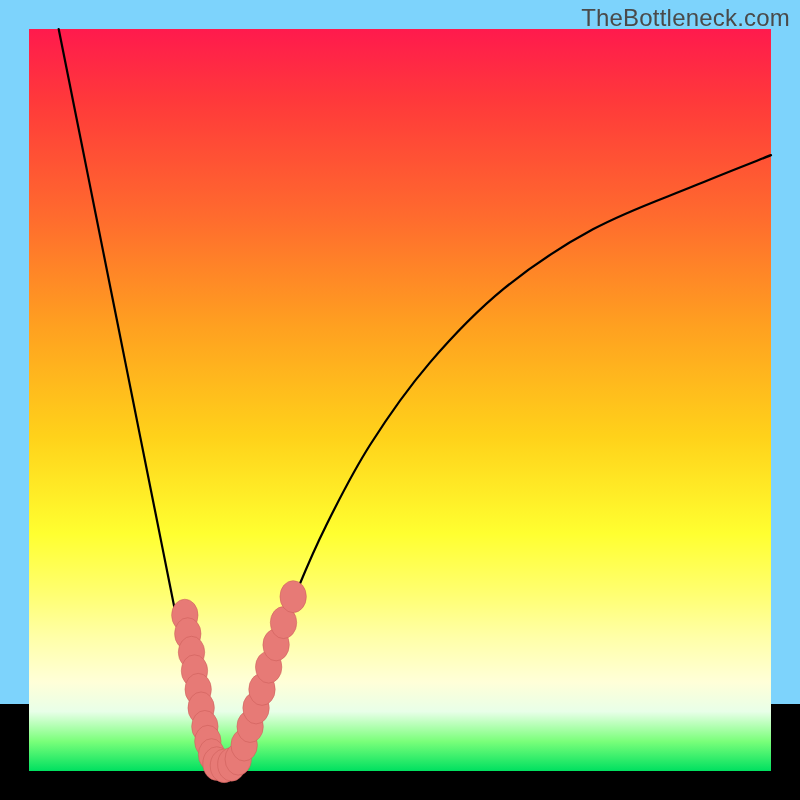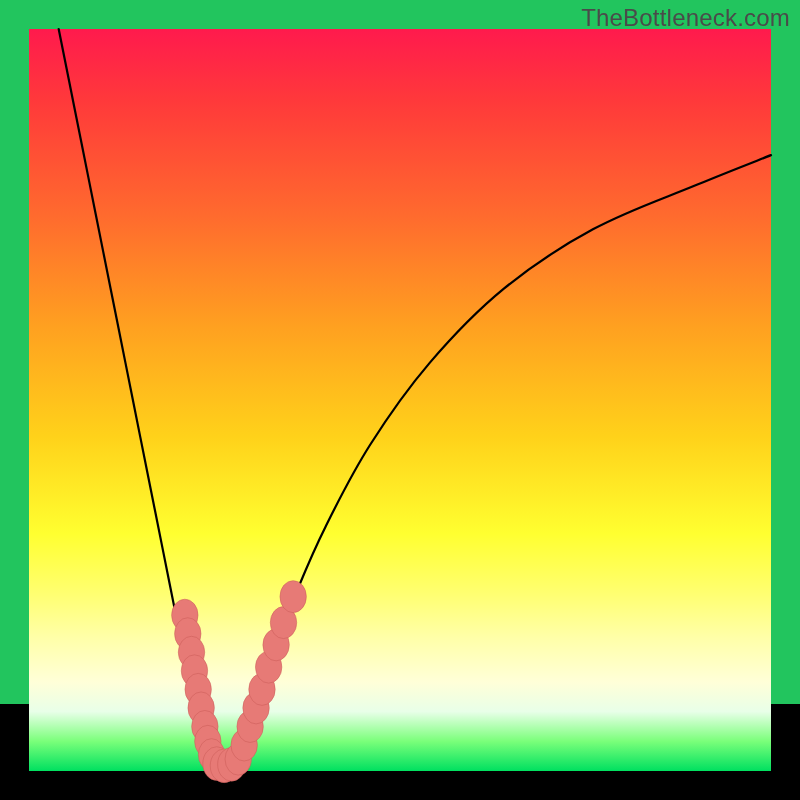--- a/index.html
+++ b/index.html
@@ -10,21 +10,21 @@
     overflow: hidden;
     background: #000;
     font-family: Arial, Helvetica, sans-serif;
   }
   .frame {
     position: absolute;
     top: 0;
     left: 0;
     width: 800px;
     height: 704px;
-    background: #22c55e;
+    background: #7dd3fc;
   }
   .plot {
     position: absolute;
     top: 29px;
     left: 29px;
     width: 742px;
     height: 742px;
     background: linear-gradient(to bottom,
       #ff1a4d 0%,
       #ff3a3a 10%,

